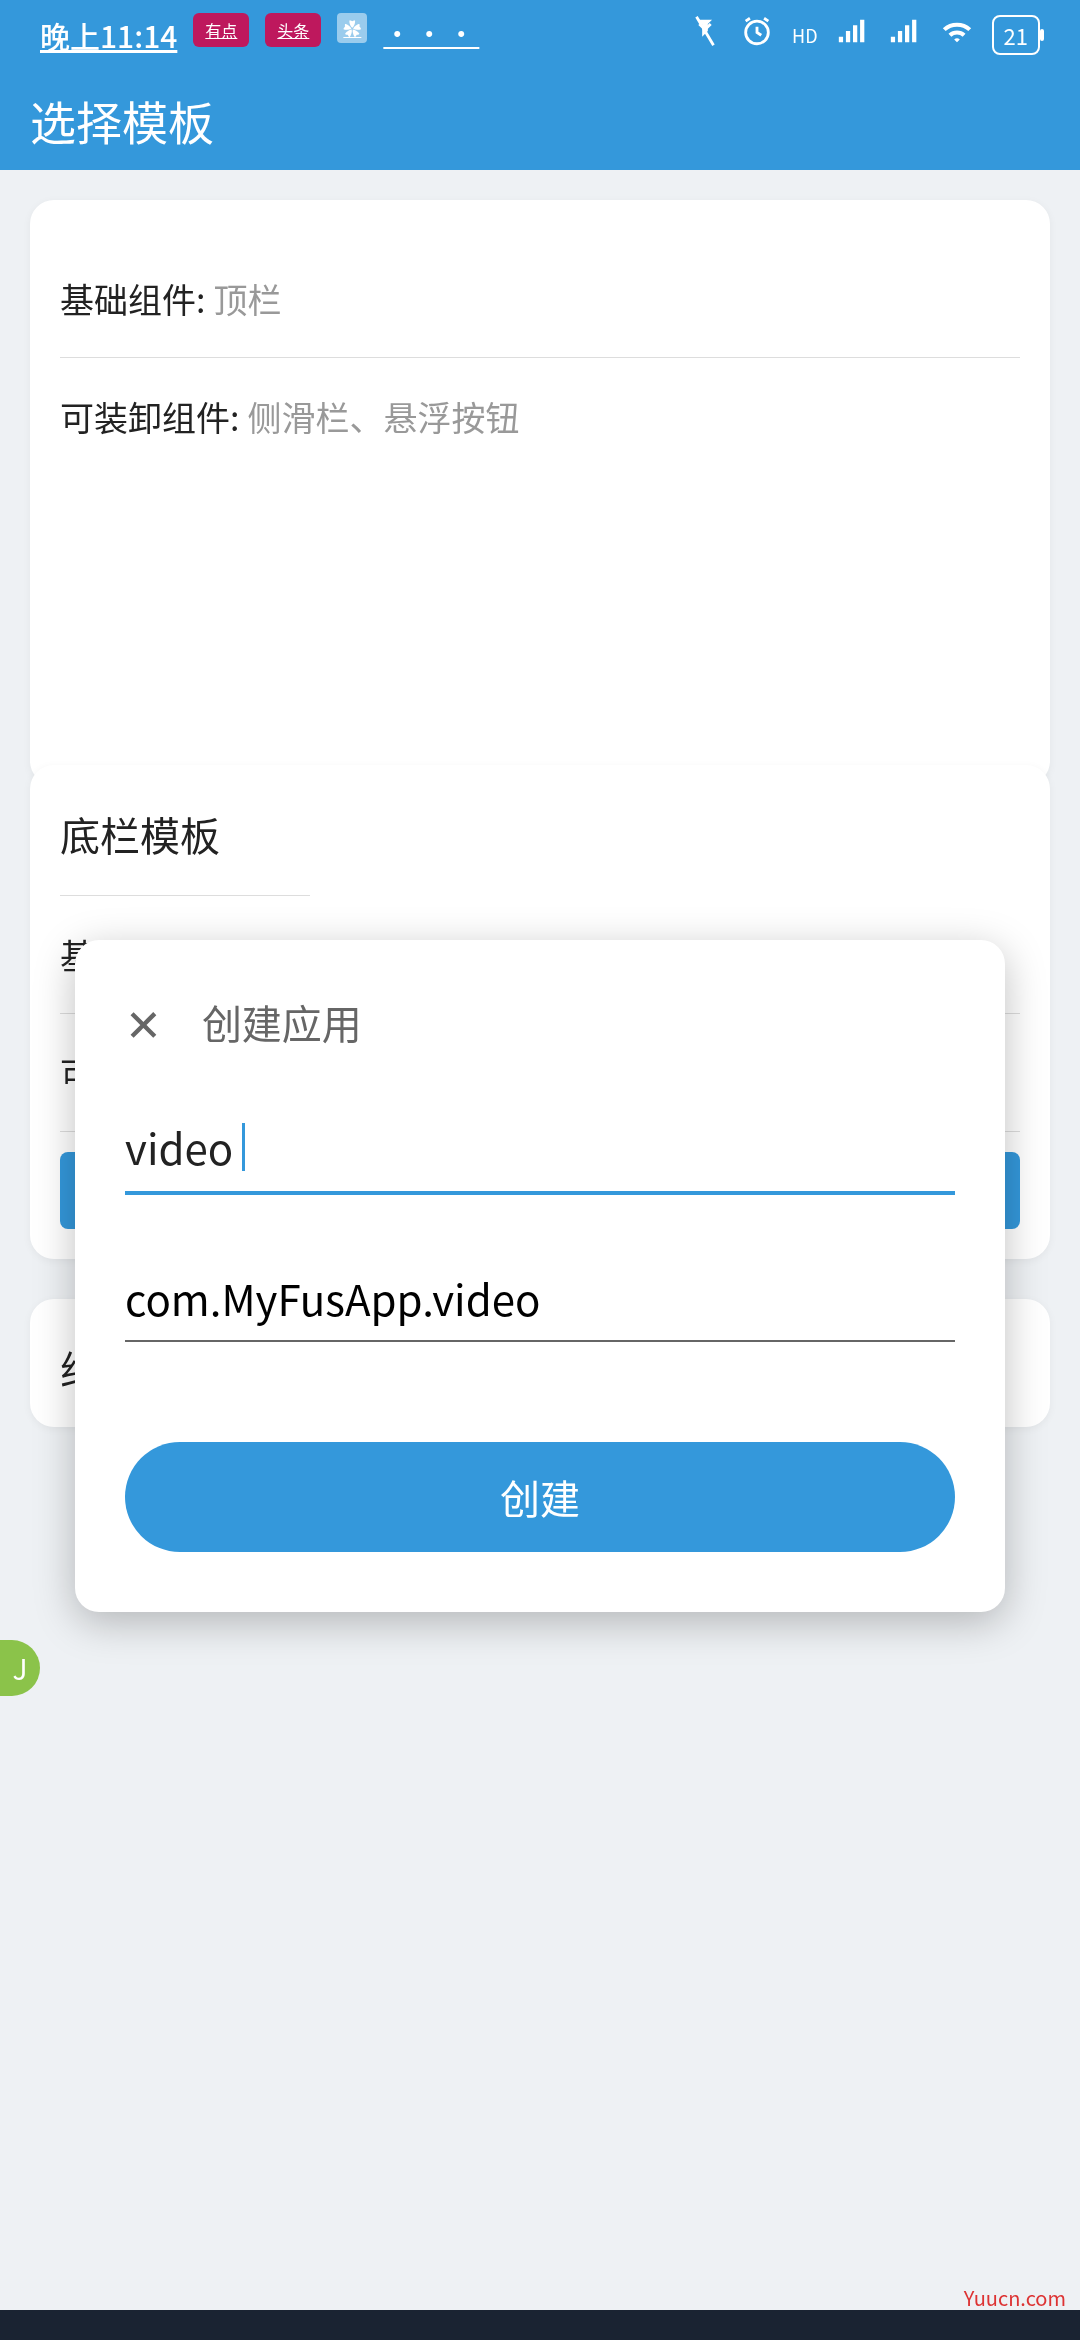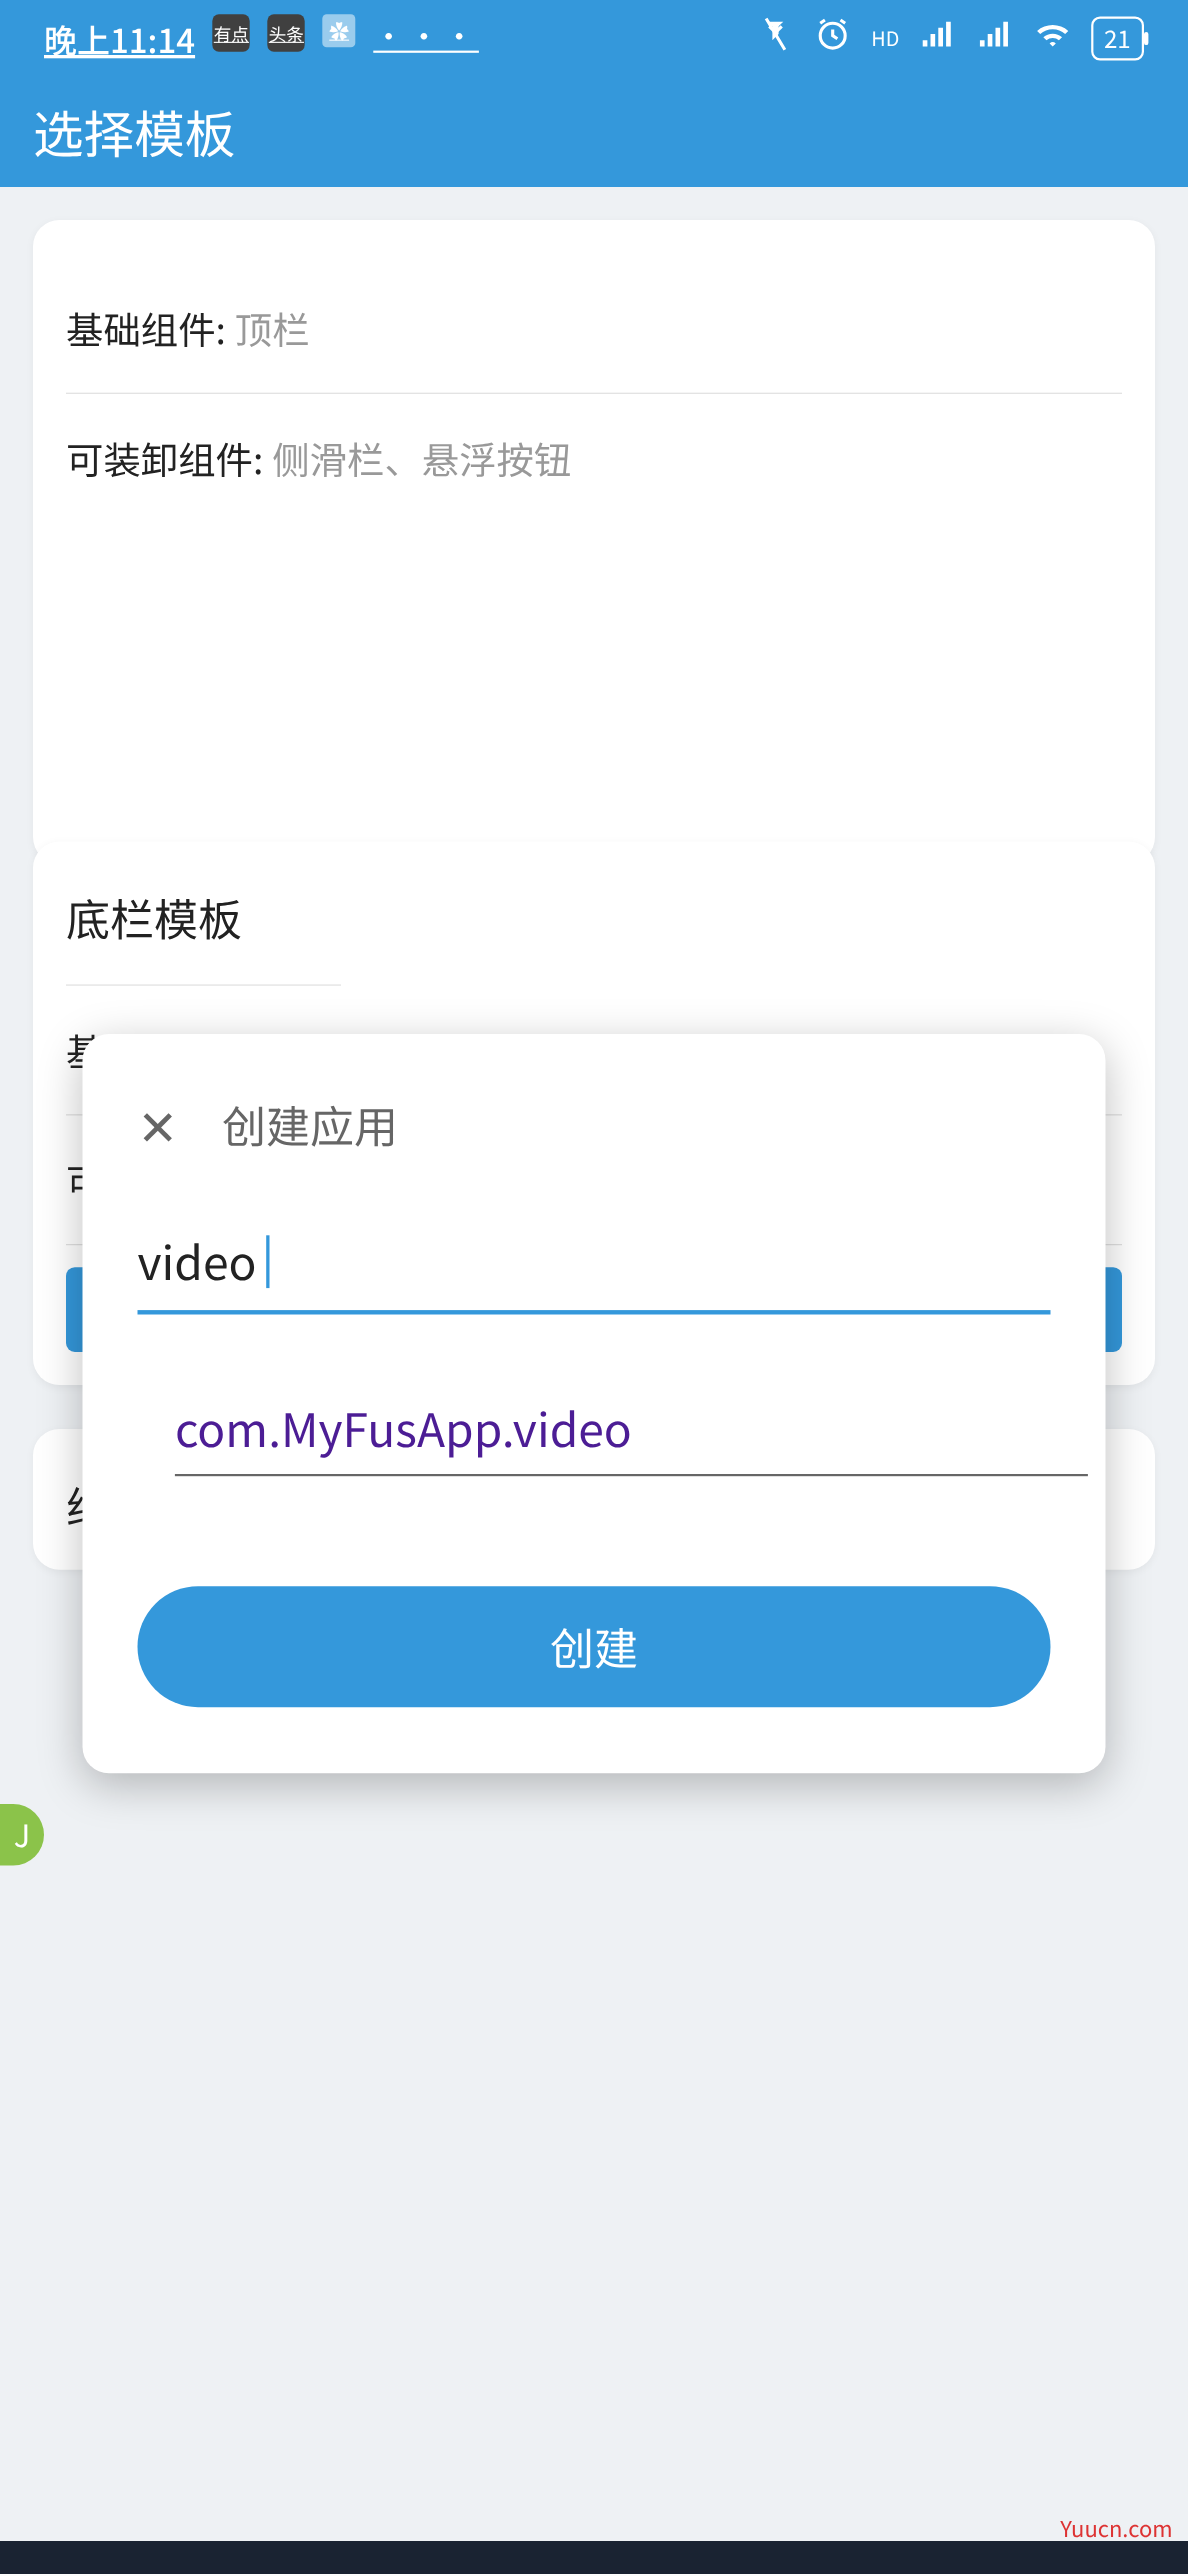--- a/index.html
+++ b/index.html
@@ -3,21 +3,21 @@
 <meta charset="utf-8">
 <style>
 * { margin: 0; padding: 0; box-sizing: border-box; font-family: -apple-system, "Noto Sans CJK SC", "PingFang SC", sans-serif; }
 html, body { width: 1080px; height: 2340px; overflow: hidden; }
 body { background: #eef1f4; position: relative; }
 
 
 .statusbar { height: 70px; background: #3498db; display: flex; align-items: center; justify-content: space-between; padding: 0 40px; color: #fff; font-size: 30px; }
 .sb-left { display: flex; align-items: flex-start; gap: 16px; text-decoration: underline; }
 .sb-time { color: #fff; font-size: 30px; font-weight: 500; }
-.sb-badge { width: 34px; height: 34px; background: #404040; border-radius: 6px; display: flex; align-items: center; justify-content: center; font-size: 16px; color: #fff; }
+.sb-badge { width: 56px; height: 34px; background: #be185d; border-radius: 6px; display: flex; align-items: center; justify-content: center; font-size: 16px; color: #fff; }
 .sb-gear { width: 30px; height: 30px; background: rgba(255,255,255,.5); border-radius: 4px; display:flex;align-items:center;justify-content:center;font-size:18px;}
 .sb-dots { font-size: 28px; letter-spacing: 4px; }
 .sb-right { display: flex; align-items: center; gap: 18px; }
 .sb-icon svg { width: 34px; height: 34px; fill: #fff; }
 .sb-hd { font-size: 18px; }
 .sb-batt { border: 2px solid #fff; border-radius: 8px; padding: 2px 10px; font-size: 22px; display: flex; align-items: center; position: relative; }
 .sb-batt:after { content:''; position:absolute; right:-6px; top:50%; transform:translateY(-50%); width:4px; height:12px; background:#fff; border-radius:2px;}
 
 
 .appbar { height: 100px; background: #3498db; display: flex; align-items: center; padding: 0 30px; }
@@ -34,21 +34,21 @@
 .card-actions { display: flex; justify-content: space-between; margin-top: 20px; }
 .btn-small { background: #3498db; color: #fff; font-size: 34px; padding: 14px 30px; border: none; border-radius: 8px; }
 
 
 .dialog-overlay { position: absolute; left: 0; top: 170px; right: 0; bottom: 0; display: flex; align-items: flex-start; justify-content: center; }
 .dialog { position: absolute; top: 770px; width: 930px; background: #fff; border-radius: 24px; padding: 50px 50px 60px 50px; box-shadow: 0 10px 40px rgba(0,0,0,.25); }
 .dialog-header { display: flex; align-items: center; gap: 40px; margin-bottom: 50px; }
 .close-x { font-size: 44px; color: #666; cursor: pointer; }
 .dialog-title { font-size: 40px; color: #666; }
 .input-wrap { margin-bottom: 60px; }
-.input-field { width: 100%; border: none; border-bottom: 2px solid #666; font-size: 42px; padding: 12px 0; outline: none; background: transparent; color: #4c1d95; margin-left: 34px; }
+.input-field { width: 100%; border: none; border-bottom: 2px solid #666; font-size: 42px; padding: 12px 0; outline: none; background: transparent; color: #000000; }
 .cursor { display:inline-block; width:3px; height:48px; background:#3498db; vertical-align:middle; margin-left:-2px; animation: blink 1s step-start infinite; }
 @keyframes blink { 50% { opacity: 0; } }
 .fake-input { width:100%; border-bottom:4px solid #3498db; font-size:42px; padding:12px 0 14px 0; color:#222; display:flex; align-items:center;gap:11px;}
 .btn-primary { width: 100%; height: 110px; background: #3498db; color: #fff; border: none; border-radius: 60px; font-size: 40px; margin-top: 40px; }
 
 
 .watermark { position:absolute; right:14px; bottom:28px; color:#d33; font-size:20px; }
 .wm-icon { position:absolute; left:0; top:1640px; width:40px; height:56px; background:#8bc34a; border-radius:0 30px 30px 0; display:flex; align-items:center; justify-content:center; color:#fff; font-size:28px;}
 
 .navbar { position:absolute; bottom:0; left:0; right:0; height:30px; background:#1a2332;}

